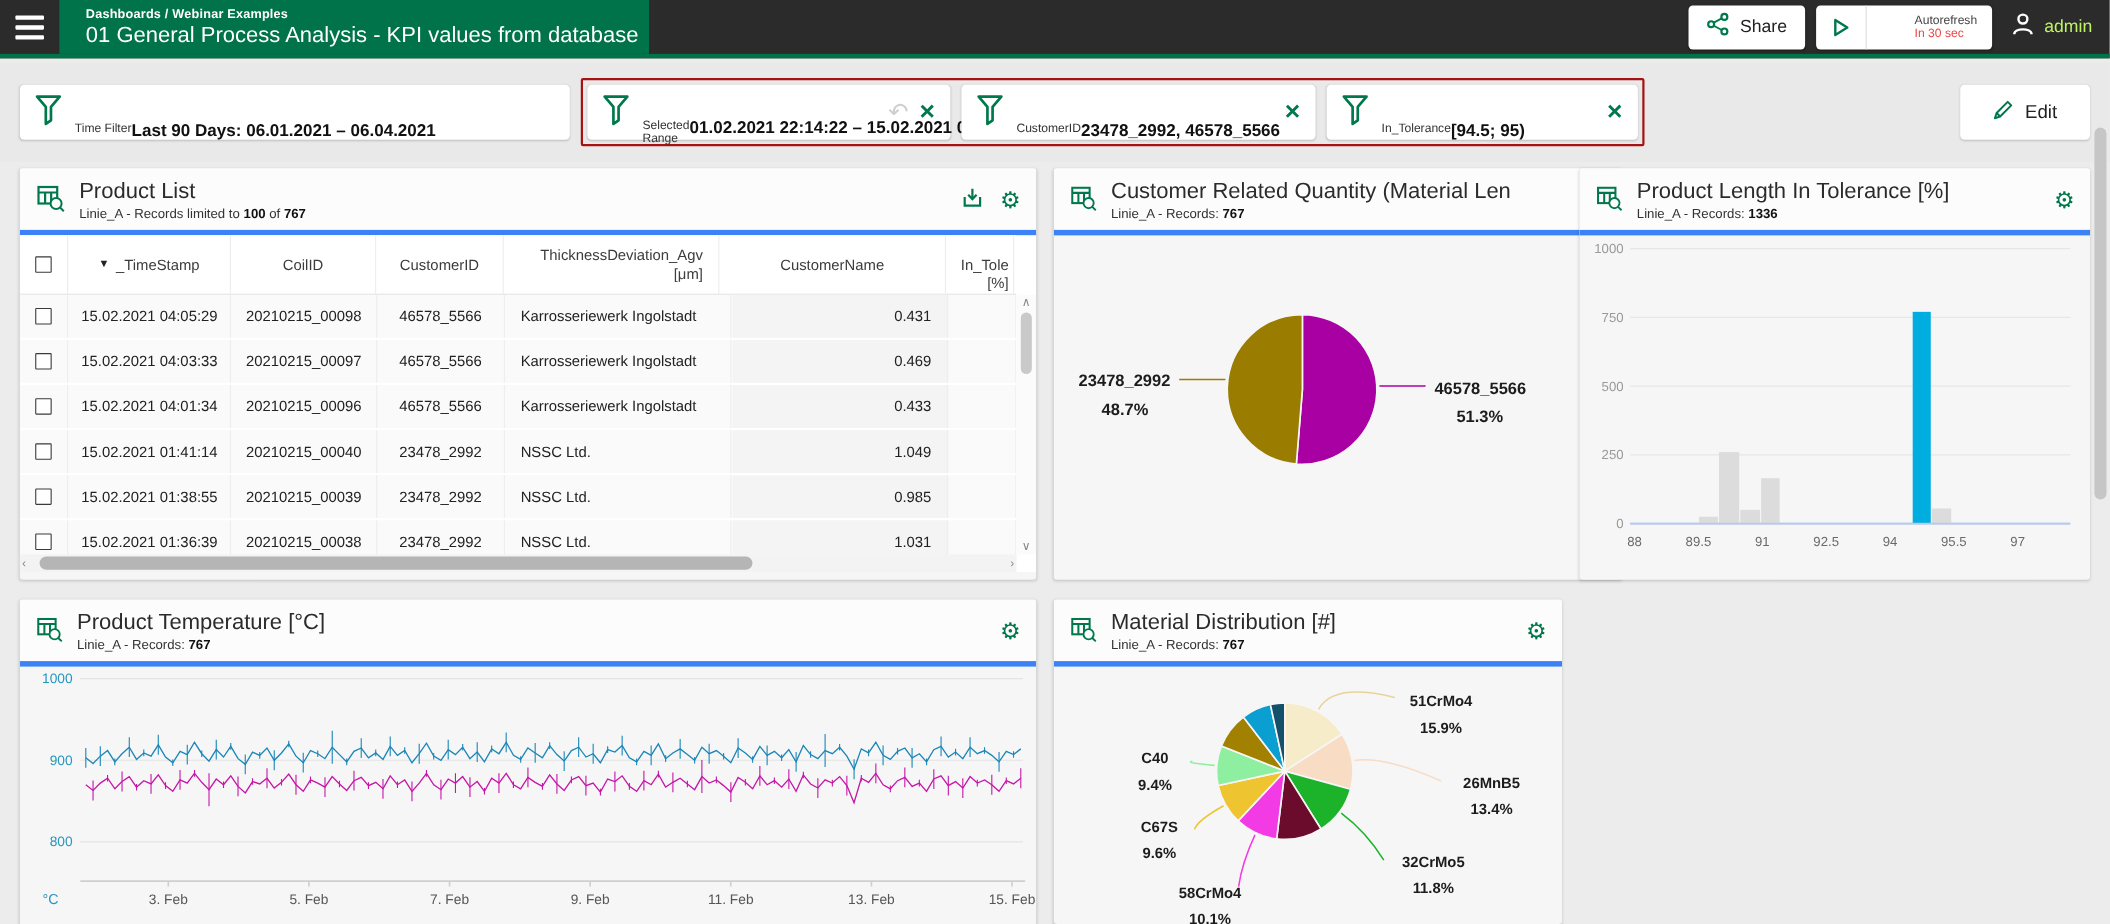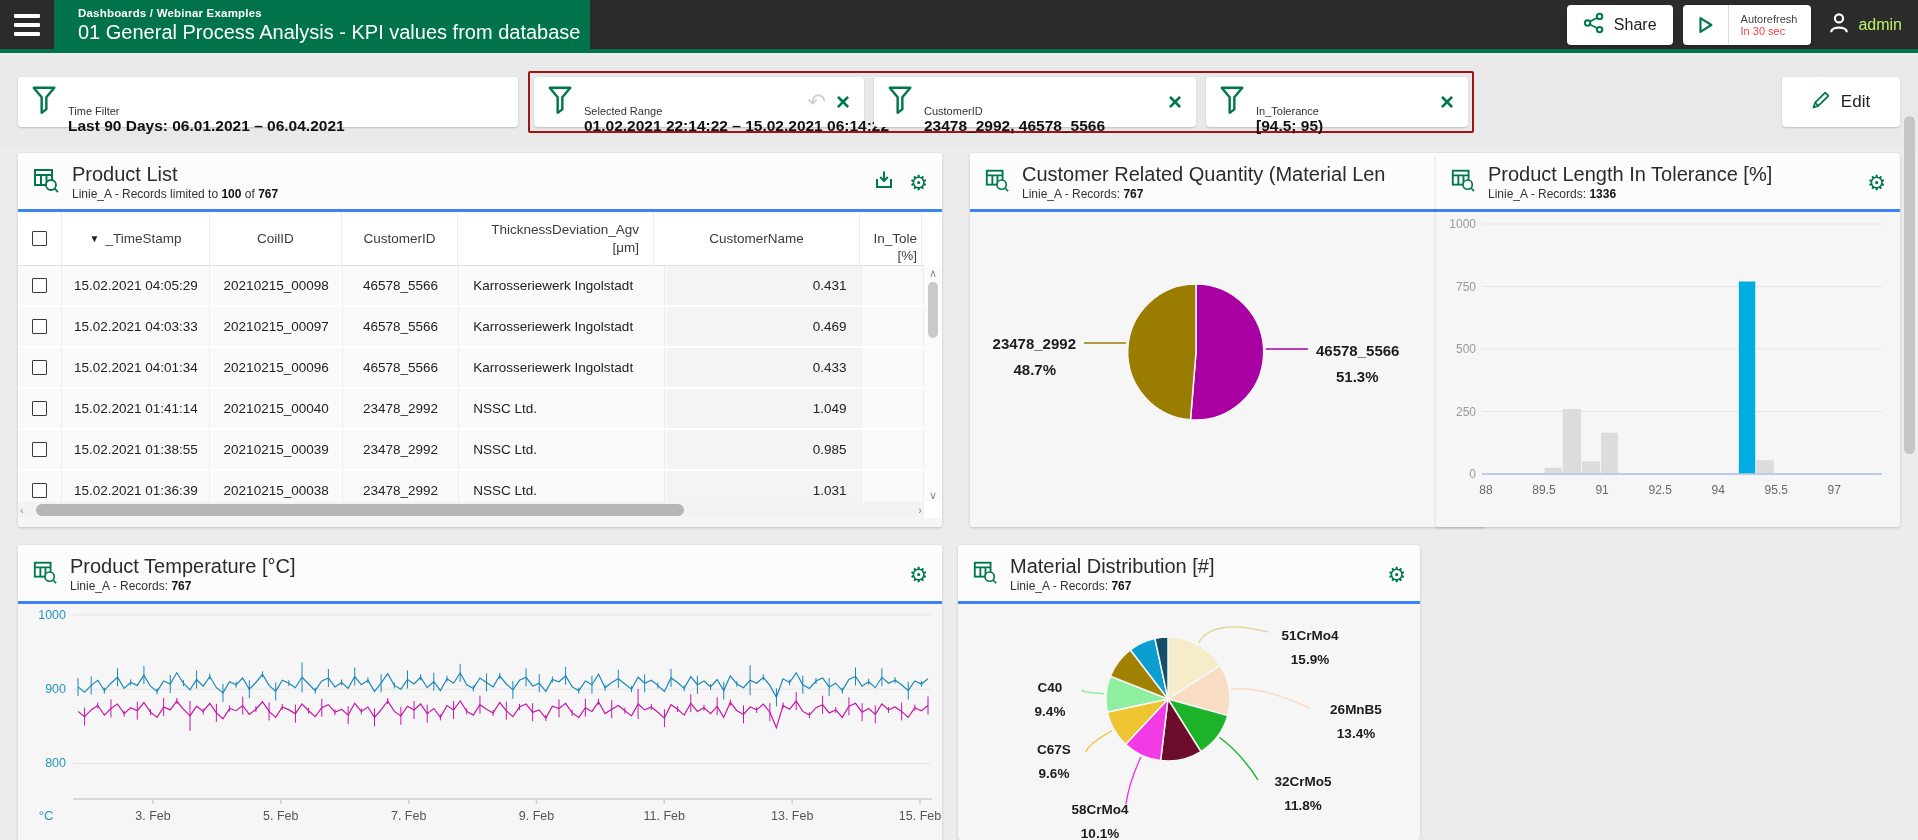--- a/index.html
+++ b/index.html
@@ -7,56 +7,56 @@
   .app { position:relative; width:1918px; height:840px; }
 
   
   .topbar { position:absolute; left:0; top:0; width:1918px; height:53px; background:#2b2b2b; border-bottom:4px solid #00734a; display:flex; align-items:stretch; }
   .hamburger { width:54px; display:flex; flex-direction:column; justify-content:center; align-items:center; gap:5px; cursor:pointer; }
   .hamburger span { display:block; width:26px; height:4px; background:#fff; border-radius:1px; }
   .banner { background:#00734a; color:#fff; width:536px; padding:6px 16px 4px 24px; display:flex; flex-direction:column; justify-content:center; }
   .breadcrumb { font-size:11.5px; font-weight:bold; letter-spacing:.2px; }
   .page-title { font-size:20px; margin-top:2px; white-space:nowrap; }
   .topbar-right { margin-left:auto; display:flex; align-items:center; gap:10px; padding-right:16px; }
-  .tb-btn { background:#fff; border-radius:4px; height:40px; display:flex; align-items:center; box-shadow:0 1px 2px rgba(0,0,0,.3); cursor:pointer; }
+  .tb-btn { background:#fff; border-radius:4px; height:40px; display:flex; align-items:center; box-shadow:0 1px 2px rgba(0,0,0,.3); cursor:pointer;gap:32px; }
   .share-btn { padding:0 16px; gap:9px; font-size:16px; color:#222; }
   .refresh-btn { padding:0; }
   .refresh-play { width:46px; display:flex; align-items:center; justify-content:center; align-self:stretch; border-right:1px solid #ddd; }
   .refresh-text { padding:4px 14px 4px 12px; display:flex; flex-direction:column; justify-content:center; }
   .refresh-label { font-size:11px; color:#444; }
   .refresh-value { font-size:11px; color:#ef4444; }
   .user-chip { display:flex; align-items:center; gap:7px; color:#bef264; font-size:16px; margin-left:6px; cursor:pointer; }
 
   
   .filterbar { position:absolute; left:0; top:57px; width:1918px; height:90px; background:#e9e9e9; display:flex; align-items:flex-start; padding:20px 18px 0 18px; }
   .fcard { background:#fff; border-radius:4px; height:50px; box-shadow:0 1px 2px rgba(0,0,0,.18); display:flex; align-items:center; padding:0 14px 0 12px; }
-  .fcard .ftexts { display:flex; flex-direction:column; margin-left:10px; min-width:0;margin-top:35px; }
+  .fcard .ftexts { display:flex; flex-direction:row; margin-left:10px; min-width:0;margin-top:35px; }
   .flabel { font-size:11px; color:#333; }
   .fvalue { font-size:15.5px; font-weight:bold; color:#111; white-space:nowrap; }
   .time-card { width:500px; }
   .red-group { margin-left:10px; border:2px solid #a61111; border-radius:2px; display:flex; gap:10px; padding:4px; height:62px; margin-top:-6px; align-items:center; }
   .range-card { width:330px; }
   .cust-card { width:322px; }
-  .tol-card { width:262px; }
+  .tol-card { width:283px; }
   .close-x { margin-left:auto; color:#00784c; font-size:24px; font-weight:bold; line-height:1; cursor:pointer; padding-left:10px; }
   .undo { color:#cfcfcf; font-size:22px; margin-left:auto; line-height:1; }
   .edit-btn { margin-left:auto; width:118px; justify-content:center; gap:9px; font-size:17px; color:#222; }
 
   
   .panel { position:absolute; background:#f6f6f6; border-radius:3px; box-shadow:0 1px 3px rgba(0,0,0,.18); overflow:hidden; }
-  .panel-header { background:#fcfcfc; border-bottom:3px solid #3b82f6; display:flex; align-items:center; padding:10px 14px 8px 14px; gap:12px; }
+  .panel-header { background:#fcfcfc; border-bottom:5px solid #3b82f6; display:flex; align-items:center; padding:10px 14px 8px 14px; gap:12px; }
   .ph-titles { display:flex; flex-direction:column; min-width:0; flex:1; }
   .ph-title { font-size:20px; color:#2b2b2b; white-space:nowrap; overflow:hidden; }
   .ph-sub { font-size:12px; color:#333; margin-top:1px; }
   .ph-sub b { color:#111; }
   .ph-actions { display:flex; align-items:center; gap:14px; }
   .gear { color:#00784c; font-size:21px; line-height:1; cursor:pointer; }
 
   #panel-product-list { left:18px; top:153px; width:924px; height:374px; }
-  #panel-customer     { left:958px; top:153px; width:516px; height:374px;margin-left:12px; }
+  #panel-customer     { left:958px; top:153px; width:516px; height:374px; }
   #panel-length       { left:1436px; top:153px; width:464px; height:374px; }
   #panel-temperature  { left:18px;  top:545px; width:924px; height:369px; }
   #panel-material     { left:958px; top:545px; width:462px; height:295px; }
 
   
   .table-wrap { position:relative; height:306px; background:#fff; }
   .tbl { position:absolute; left:0; top:0; right:18px; bottom:0; overflow:hidden; background:#fff; }
   .tr { display:flex; align-items:stretch; }
   .th-row { height:54px; background:#fff; border-bottom:1px solid #e0e0e0; }
   .td, .th { border-right:1px solid #ededed; display:flex; align-items:center; justify-content:center; font-size:13.5px; color:#222; padding:0 8px; overflow:hidden; white-space:nowrap; }

